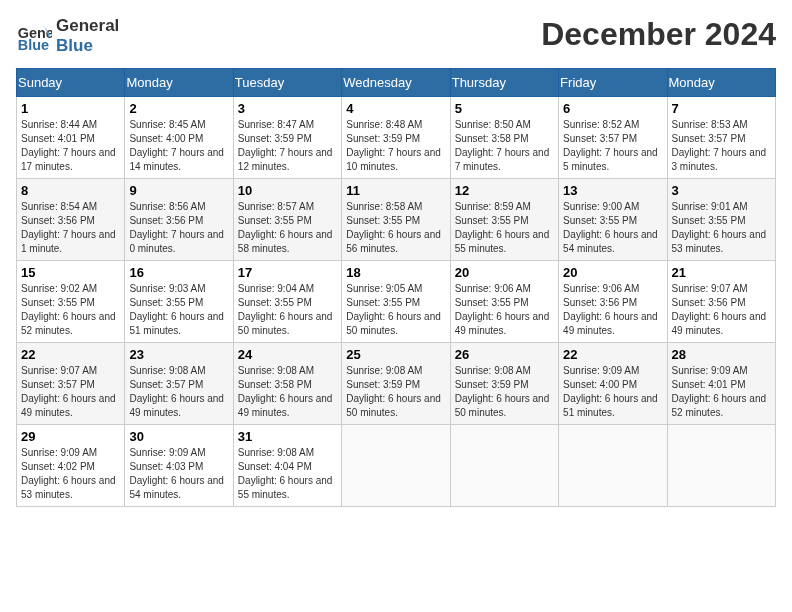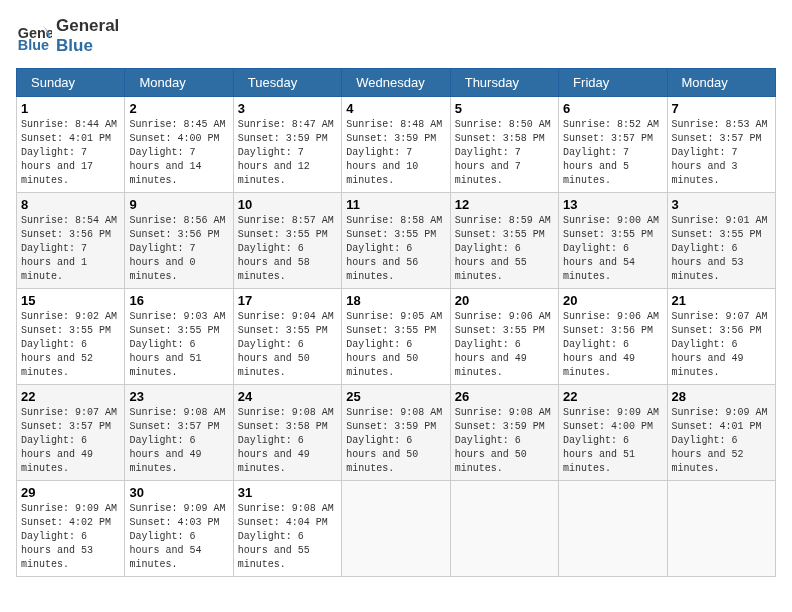--- a/index.html
+++ b/index.html
@@ -38,21 +38,21 @@
       color: #555;
     }
     table {
       width: 100%;
       border-collapse: collapse;
       font-size: 11px;
     }
     thead tr th {
       background-color: #2e6da4;
       color: #fff;
-      padding: 6px 14px;
+      padding: 6px 1px;
       text-align: left;
       font-size: 13px;
       font-weight: normal;
       border: 1px solid #2060a0;
     }
     tbody tr td {
       border: 1px solid #ccc;
       vertical-align: top;
       padding: 4px 4px;
       width: calc(100% / 7);
@@ -64,21 +64,20 @@
     }
     .day-num {
       font-size: 13px;
       font-weight: bold;
       margin-bottom: 2px;
     }
     .day-detail {
       font-size: 10px;
       color: #333;
       line-height: 1.4;
-      font-family: Liberation Mono, monospace;
     }
     td.empty {
       background: #f9f9f9;
     }
   </style>
 </head>
 <body>
 
 <div class="header">
   <div class="logo">
@@ -87,20 +86,21 @@
       <text x="2" y="36" font-size="16" font-weight="bold" fill="#2e6da4">Blue</text>
       <polygon points="30,8 38,18 34,14" fill="#2e6da4"></polygon>
       <polygon points="34,14 38,18 36,22" fill="#5599cc"></polygon>
     </svg>
     <div>
       <div style="font-size:17px;font-weight:bold;color:#333;">General</div>
       <div style="font-size:17px;font-weight:bold;color:#2e6da4;">Blue</div>
     </div>
   </div>
   <div class="title-block">
+    <div class="month-title">December 2024</div>
   </div>
 </div>
 
 <table>
   <thead>
     <tr id="dow-row">
         <th>Sunday</th>
         <th>Monday</th>
         <th>Tuesday</th>
         <th>Wednesday</th>

